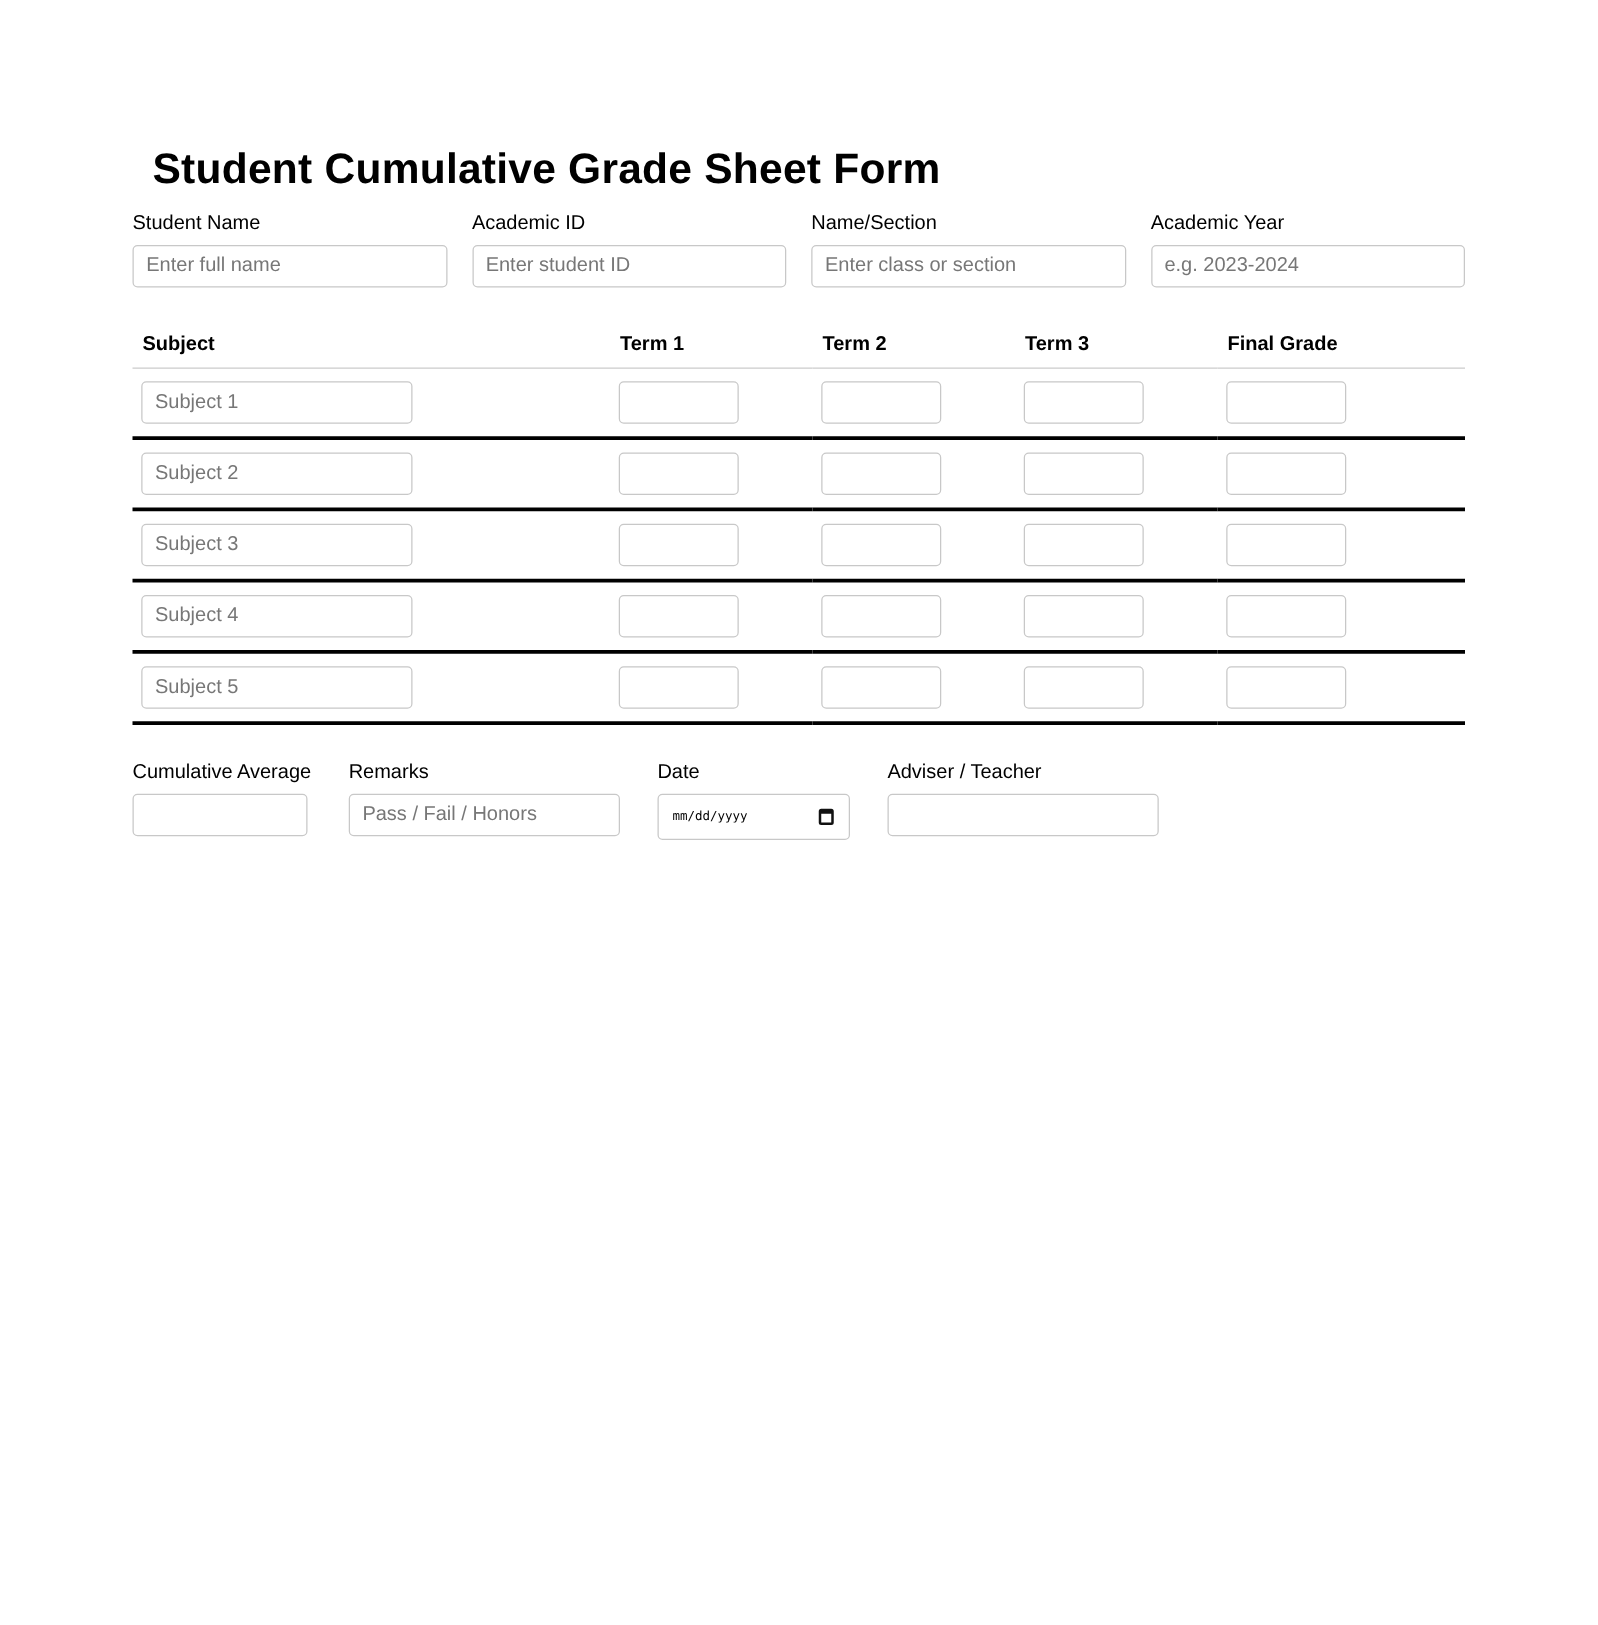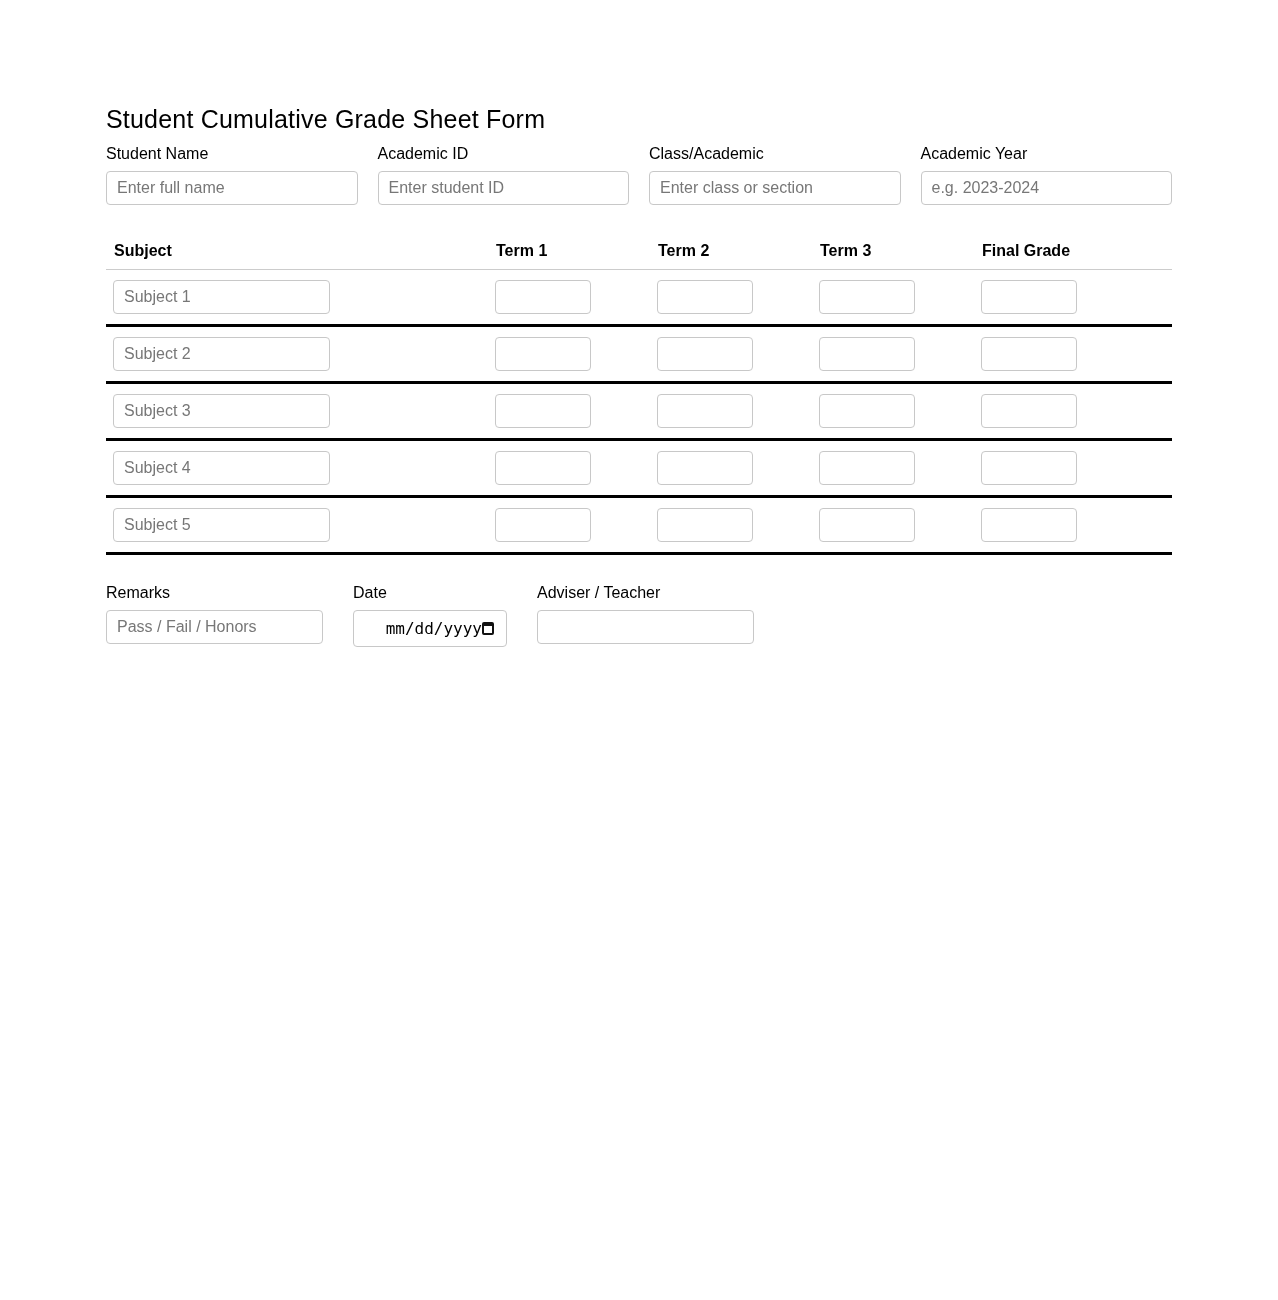--- a/index.html
+++ b/index.html
@@ -4,21 +4,21 @@
   <style>
     html, body { margin: 0; padding: 0; background: #ffffff; }
     body {
       width: 1278px; height: 1300px;
       font-family: "Liberation Sans", sans-serif;
       color: #000;
       position: relative;
     }
     .wrap { position: absolute; left: 106px; top: 100px; width: 1066px; }
     h1 {
-      margin: 0; font-size: 25px; font-weight: normal; letter-spacing: 0.2px;
+      margin: 16px; font-size: 34px; font-weight: bold; letter-spacing: 0.2px;
       height: 38px; line-height: 38px;
     }
     .row4 { display: flex; gap: 20px; margin-top: 7px; }
     .field { display: flex; flex-direction: column; }
     .field label { font-size: 16px; height: 18px; line-height: 18px; margin-bottom: 8px; }
     .txt {
       box-sizing: border-box; height: 34px; border: 1px solid #c8c8c8; border-radius: 4px;
       padding: 0 10px; font-family: "Liberation Sans", sans-serif; font-size: 16px; color: #3b82f6;
       background: #fff; outline: none;
     }
@@ -42,22 +42,22 @@
     .subj-input { width: 217px; }
     .num-input { width: 96px; }
 
     .row-bottom { display: flex; gap: 30px; margin-top: 29px; }
     .row-bottom .field label { margin-bottom: 8px; }
     .avg { width: 140px; }
     .remarks { width: 217px; }
     .adviser { width: 217px; }
     .date-box {
       box-sizing: border-box; width: 154px; height: 37px; border: 1px solid #c8c8c8; border-radius: 4px;
-      display: flex; align-items: center; padding: 0 12px 0 11px; justify-content: flex-end;
-      font-family: "DejaVu Sans Mono", monospace; font-size: 16px; color: #000; background: #fff;
+      display: flex; align-items: center; padding: 0 12px 0 11px; justify-content: space-between;
+      font-family: "DejaVu Sans Mono", monospace; font-size: 10px; color: #000; background: #fff;
     }
     .cal-icon {
       width: 12px; height: 13px; border: 2px solid #111; border-top-width: 4px; border-radius: 2px;
       box-sizing: border-box;
     }
   </style>
 </head>
 <body>
 
 <div class="wrap">
@@ -66,21 +66,21 @@
   <div class="row4">
     <div class="field">
       <label>Student Name</label>
       <input class="txt" type="text" placeholder="Enter full name" style="">
     </div>
     <div class="field">
       <label>Academic ID</label>
       <input class="txt" type="text" placeholder="Enter student ID" style="">
     </div>
     <div class="field">
-      <label>Class/Academic</label>
+      <label>Name/Section</label>
       <input class="txt" type="text" placeholder="Enter class or section" style="">
     </div>
     <div class="field">
       <label>Academic Year</label>
       <input class="txt" type="text" placeholder="e.g. 2023-2024" style="">
     </div>
   </div>
 
   <table class="grades">
     <thead>
@@ -126,20 +126,24 @@
         <td><input class="txt num-input" type="text" style=""></td>
         <td><input class="txt num-input" type="text" style=""></td>
         <td><input class="txt num-input" type="text" style=""></td>
         <td><input class="txt num-input" type="text" style=""></td>
       </tr>
     </tbody>
   </table>
 
   <div class="row-bottom">
     <div class="field">
+      <label>Cumulative Average</label>
+      <input class="txt avg" type="text" style="">
+    </div>
+    <div class="field">
       <label>Remarks</label>
       <input class="txt remarks" type="text" placeholder="Pass / Fail / Honors" style="">
     </div>
     <div class="field">
       <label>Date</label>
       <div class="date-box">
         <span>mm/dd/yyyy</span>
         <span class="cal-icon"></span>
       </div>
     </div>

